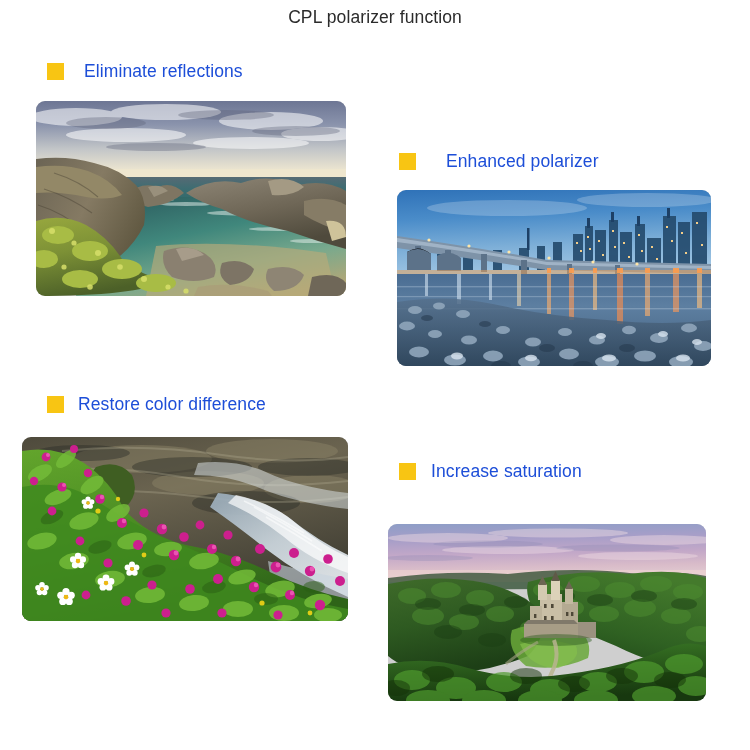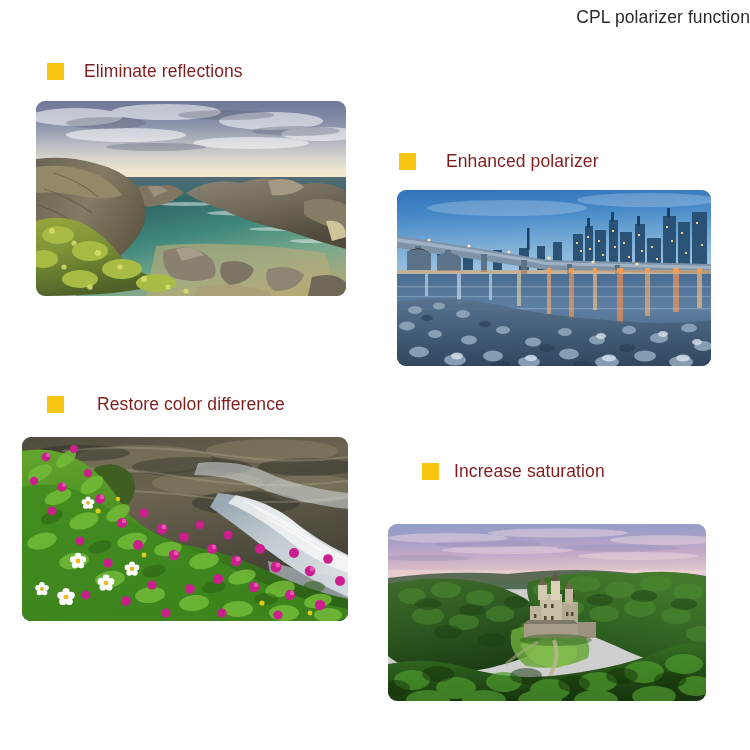--- a/index.html
+++ b/index.html
@@ -22,21 +22,21 @@
     height: 750px;
     background: #ffffff;
   }
 
   
   .page-title {
     position: absolute;
     left: 0;
     top: 7px;
     width: 750px;
-    text-align: right;
+    text-align: center;
     font-size: 17.5px;
     color: #2b2b2b;
     letter-spacing: 0.1px;
     font-weight: 400;
   }
 
   
   .feature-label {
     position: absolute;
     display: flex;
@@ -44,32 +44,32 @@
     white-space: nowrap;
   }
   .bullet-square {
     width: 17px;
     height: 17px;
     flex: 0 0 auto;
     display: block;
   }
   .feature-text {
     font-size: 17.5px;
-    color: #7f1d1d;
+    color: #1d4ed8;
     font-weight: 400;
     letter-spacing: 0.1px;
   }
 
   .label-1 { left: 47px;  top: 61px;  }
   .label-1 .feature-text { margin-left: 20px; }
   .label-2 { left: 399px; top: 151px; }
   .label-2 .feature-text { margin-left: 30px; }
   .label-3 { left: 47px;  top: 394px; }
-  .label-3 .feature-text { margin-left: 33px; }
-  .label-4 { left: 422px; top: 461px; }
+  .label-3 .feature-text { margin-left: 14px; }
+  .label-4 { left: 399px; top: 461px; }
   .label-4 .feature-text { margin-left: 15px; }
 
   
   .photo-card {
     position: absolute;
     border-radius: 9px;
     overflow: hidden;
     background: #cfcfcf;
   }
   .photo-card svg { display: block; width: 100%; height: 100%; }

